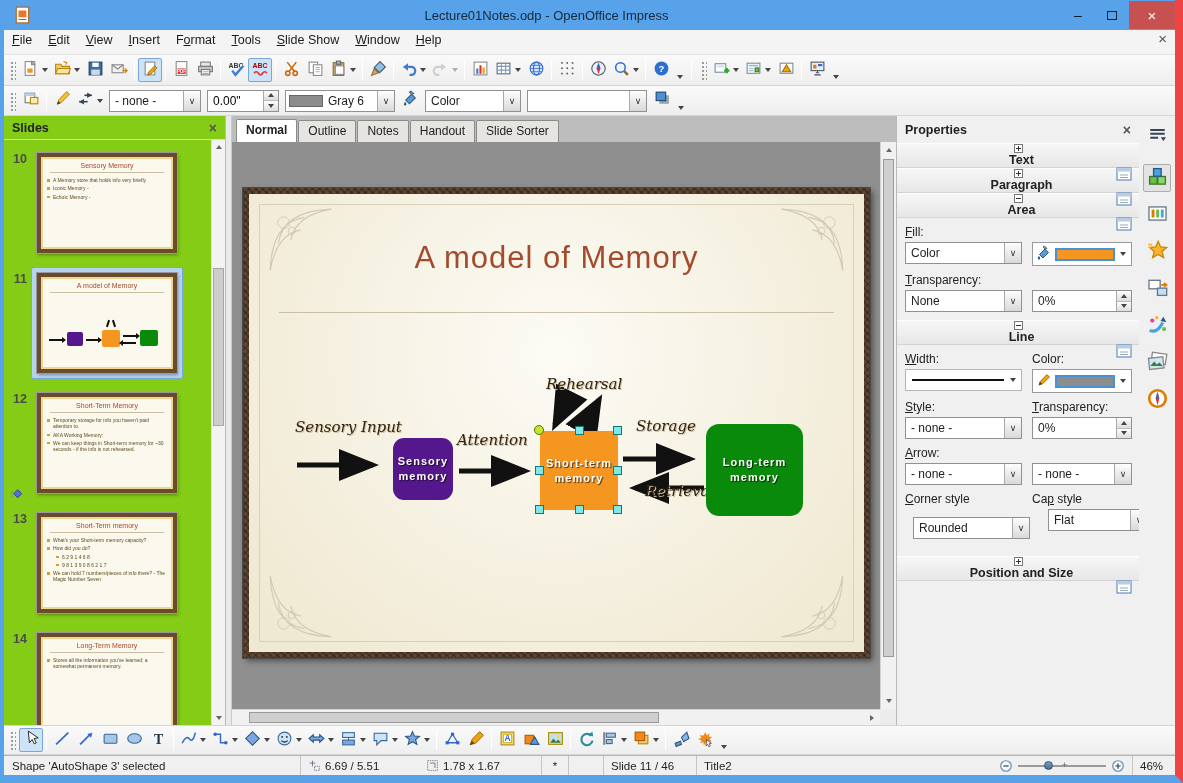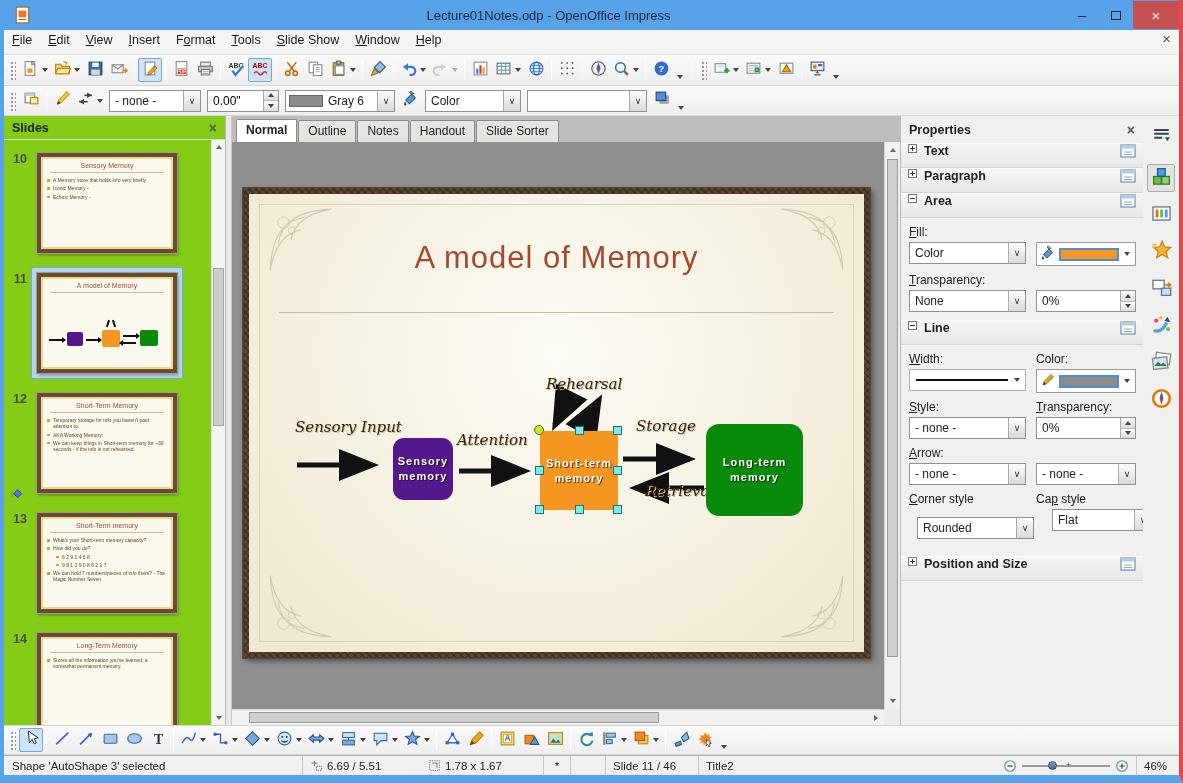--- a/index.html
+++ b/index.html
@@ -1,18 +1,18 @@
 <!DOCTYPE html>
 <html><head>
 <meta charset="utf-8">
 <style>
   * { margin:0; padding:0; box-sizing:border-box; }
   html,body { width:1183px; height:783px; font-family:"Liberation Sans",sans-serif; }
   .window { position:relative; width:1183px; height:783px; background:#f0f0f0;
-    border-left:4px solid #58a2ea; border-right:4px solid #ef4444; border-bottom:8px solid #58a2ea;
+    border-left:4px solid #58a2ea; border-right:8px solid #ef4444; border-bottom:8px solid #58a2ea;
     overflow:hidden; display:flex; flex-direction:column; }
   
   .titlebar { height:30px; background:#58a2ea; display:flex; align-items:center; flex:none; }
   .app-icon { width:18px; height:18px; margin-left:10px; }
   .title-text { flex:1; text-align:center; font-size:13px; color:#15293c; }
   .cap-btn { width:34px; height:28px; display:flex; align-items:center; justify-content:center;
     color:#10202f; font-size:14px; }
   .cap-max span { display:inline-block; width:10px; height:9px; border:1.5px solid #10202f; }
   .cap-close { width:46px; height:28px; background:#c75050; color:#fff; font-size:15px; margin-right:0; }
   
@@ -125,21 +125,21 @@
     color:#fff; font-weight:bold; font-size:11px; letter-spacing:1px; line-height:1.35;
     text-shadow:1px 1px 1px rgba(0,0,0,.7); padding:2px; }
   .handle { position:absolute; width:9px; height:9px; background:#7fe9e9; border:1px solid #0a7a7a; }
   .handle-adj { position:absolute; width:10px; height:10px; border-radius:50%; background:#c3e430; border:1px solid #5a7a00; }
   
   .props { width:243px; flex:none; background:#f0f0f0; border-left:1px solid #b9b9b9; font-size:12px;
     color:#222; overflow:hidden; }
   .pp-head { height:27px; display:flex; align-items:center; padding:0 8px; font-weight:bold; font-size:12.5px; }
   .pp-head .x { margin-left:auto; color:#555; font-size:14px; }
   .sec { height:25px; background:linear-gradient(#f6f6f6,#e7e7e7); border-top:1px solid #fdfdfd;
-    border-bottom:1px solid #d4d4d4; display:flex; align-items:flex-start; padding:0 7px; }
+    border-bottom:1px solid #d4d4d4; display:flex; align-items:center; padding:0 7px;flex-direction:column; }
   .exp { width:9px; height:9px; border:1px solid #777; background:#fff; position:relative; flex:none; }
   .exp:before { content:""; position:absolute; left:1px; right:1px; top:3px; height:1px; background:#333; }
   .exp.plus:after { content:""; position:absolute; top:1px; bottom:1px; left:3px; width:1px; background:#333; }
   .sec b { margin-left:7px; font-size:12.5px; }
   .launcher { margin-left:auto; width:16px; height:14px; }
   .prow { display:flex; gap:10px; padding:0 8px; margin:3px 0 6px 0; }
   .plab { display:flex; gap:10px; padding:0 8px; margin-top:7px; margin-bottom:2px; }
   .c1 { width:117px; flex:none; } .c2 { width:100px; flex:none; }
   .colorctl { display:flex; align-items:center; border:1px solid #9a9a9a; background:#fff; height:24px; padding:0 3px; gap:3px; }
   .colorctl svg { width:16px; height:16px; flex:none; }

